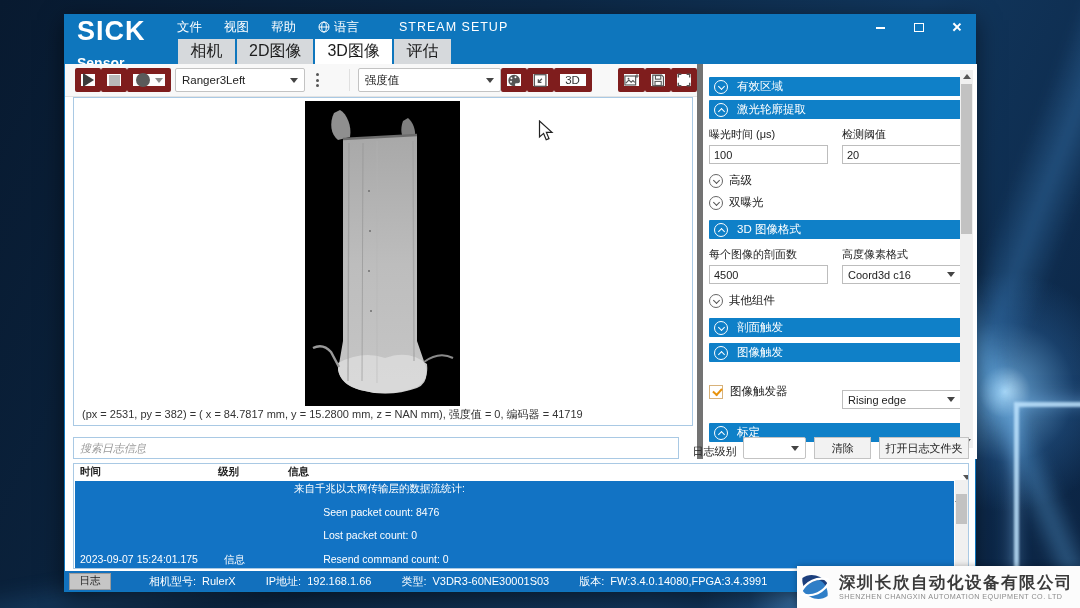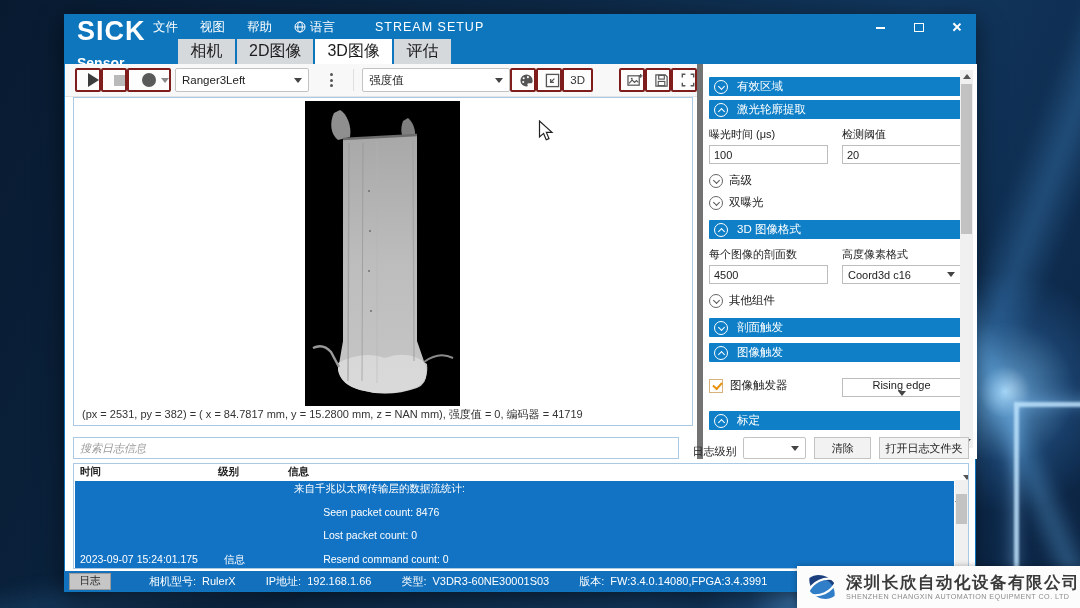--- a/index.html
+++ b/index.html
@@ -27,21 +27,21 @@
     border-top:5px solid rgba(190,228,255,.85); border-left:5px solid rgba(190,228,255,.85);
     box-shadow:0 0 18px rgba(140,200,255,.55), inset 0 0 14px rgba(140,200,255,.3);
     filter:blur(1px); }
 
   
   .window { position:absolute; left:64px; top:14px; width:912px; height:578px;
     background:#ffffff; border:1px solid #0e76bd;
     box-shadow:0 6px 22px rgba(0,0,0,.5); }
 
   .topblue { position:relative; height:49px; background:#0e76bd; }
-  .titlebar { display:flex; align-items:center; height:24px; padding-left:88px; color:#fff; }
+  .titlebar { display:flex; align-items:center; height:24px; padding-left:112px; color:#fff; }
   .menu-item { font-size:12.5px; margin-right:22px; cursor:default; display:flex; align-items:center; gap:4px; }
   .app-title { font-size:12.5px; letter-spacing:1px; margin-left:18px; }
   .win-controls { margin-left:auto; margin-right:12px; display:flex; align-items:center; gap:26px; }
   .wc { width:12px; height:12px; position:relative; display:inline-block; }
   .wc-min::after { content:""; position:absolute; left:1px; top:6px; width:9px; height:1.6px; background:#fff; }
   .wc-max::after { content:""; position:absolute; left:1px; top:2px; width:8px; height:7px; border:1.4px solid #fff; }
   .wc-close::before,.wc-close::after { content:""; position:absolute; left:5px; top:1px; width:1.6px; height:10px; background:#fff; }
   .wc-close::before { transform:rotate(45deg);} .wc-close::after { transform:rotate(-45deg);}
 
   .brandblock { position:absolute; left:0; top:0; width:113px; height:49px; padding:3px 0 0 12px; color:#fff; }
@@ -49,22 +49,22 @@
   .brand-tag { font-size:14px; font-weight:bold; margin-top:10px;text-decoration:underline; }
 
   .tabrow { display:flex; align-items:flex-end; height:25px; padding-left:113px; gap:2px; }
   .tab { height:25px; min-width:57px; padding:0 12px; display:flex; align-items:center; justify-content:center;
     font-size:16px; background:#d6d9dc; color:#1c1c1c; cursor:default; }
   .tab.active { background:#ffffff; }
 
   .body-row { position:relative; height:395px; background:#fff; }
   .left-col { position:absolute; left:0; top:0; width:632px; height:395px; }
   .toolbar { height:33px; background:#f8f8f8; border-bottom:1px solid #e3e3e3; display:flex; align-items:center; padding-left:10px; }
-  .tbtn { height:24px; min-width:26px; display:flex; align-items:center; justify-content:flex-end;
-    background:#fdfdfd; border:2px solid #7f1d1d; border-radius:2px; }
+  .tbtn { height:24px; min-width:26px; display:flex; align-items:center; justify-content:center;
+    background:#fdfdfd; border:6px solid #7f1d1d; border-radius:2px; }
   .tbtn.flat { border-color:transparent; background:transparent; }
   .play-tri { width:0; height:0; border-left:11px solid #3c3c3c; border-top:7px solid transparent; border-bottom:7px solid transparent; }
   .stop-sq { width:11px; height:11px; background:#b9b9b9; }
   .rec-circle { width:14px; height:14px; border-radius:50%; background:#5a5a5a; }
   .dd-caret { width:0; height:0; border-left:4px solid transparent; border-right:4px solid transparent; border-top:5px solid #8a8a8a; margin-left:5px; }
   .select { height:24px; background:#fff; border:1px solid #c3c3c3; border-radius:2px; display:flex; align-items:center;
     font-size:11.5px; color:#222; padding:0 6px; justify-content:space-between; }
   .select .dd { width:0; height:0; border-left:4px solid transparent; border-right:4px solid transparent; border-top:5px solid #444; margin-left:8px; }
   .kebab { display:flex; flex-direction:column; gap:2.5px; align-items:center; }
   .kebab i { width:3px; height:3px; border-radius:50%; background:#555; }
@@ -131,21 +131,21 @@
 
   
   .statusbar { position:absolute; left:0; bottom:0; width:910px; height:20px; background:#1270bd; display:flex; align-items:center; }
   .logtab-btn { width:42px; height:17px; margin-left:4px; background:#c6c6c6; border:1px solid #9b9b9b;
     font-size:10.5px; color:#222; display:flex; align-items:center; justify-content:center; }
   .sb-text { display:flex; align-items:center; gap:6px; margin-left:38px; color:#fff; font-size:11px; white-space:nowrap; }
   .sb-text .gap { width:18px; }
 
   
   .company { position:absolute; left:797px; top:566px; width:283px; height:42px; background:#fcfcfc;
-    display:flex; align-items:center; box-shadow:0 0 6px rgba(0,0,0,.3);justify-content:flex-end; }
+    display:flex; align-items:center; box-shadow:0 0 6px rgba(0,0,0,.3); }
   .cmp-text { margin-left:6px; }
   .cmp-cn { font-size:16.5px; color:#3a3a3a; letter-spacing:1.5px; font-weight:bold; line-height:18px; }
   .cmp-en { font-size:7.2px; color:#8b8b8b; letter-spacing:.45px; margin-top:1px; }
 
   .cursor { position:absolute; left:538px; top:120px; pointer-events:none; }
 </style>
 </head>
 <body>
 
 <div class="beam beam1"></div>
@@ -375,21 +375,21 @@
           <span class="circ">
               <i class="chev up"></i>
             </span>
           <span class="sec-title">图像触发</span>
         </div>
         <div class="cbrow">
           <div class="cbwrap">
             <span class="checkbox"></span>
             <span class="cb-label">图像触发器</span>
           </div>
-          <div class="mini-select" style="margin-top:4px;flex-direction:column;">
+          <div class="mini-select" style="margin-top:16px;">
             <span>Rising edge</span>
               <span class="dd"></span>
           </div>
         </div>
 
         <div class="secbar" style="margin-top:14px;">
           <span class="circ">
               <i class="chev up"></i>
             </span>
           <span class="sec-title">标定</span>

